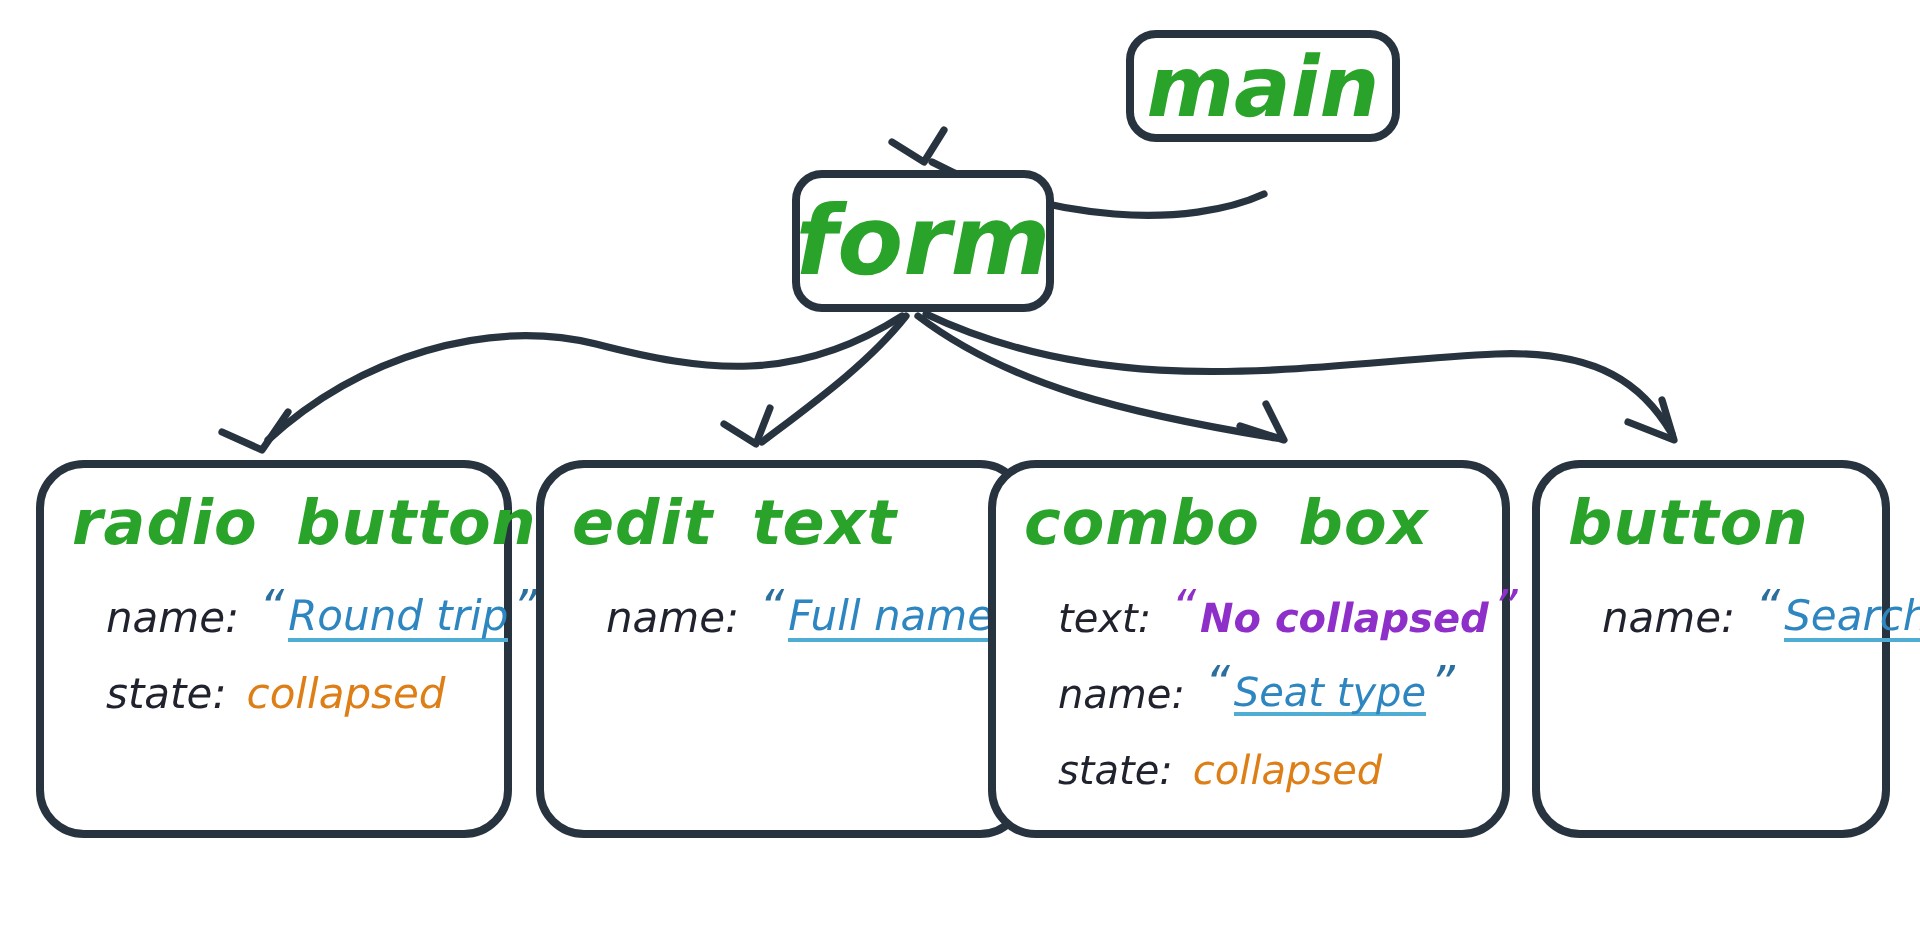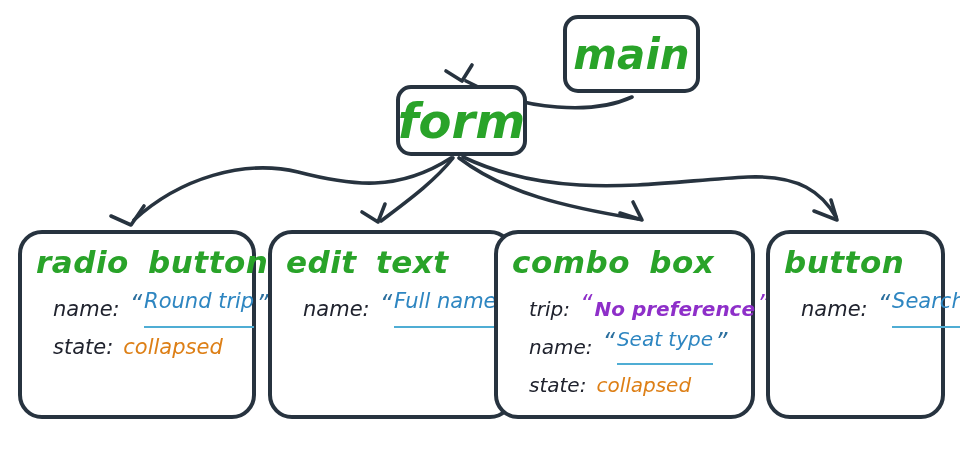--- a/index.html
+++ b/index.html
@@ -14,40 +14,40 @@
     overflow:hidden; font-style:italic;
   }
   svg.edges{position:absolute; left:0; top:0; width:960px; height:464px;}
   .edge{stroke:var(--ink); stroke-width:3.6; fill:none;
         stroke-linecap:round; stroke-linejoin:round;}
   .node{
     position:absolute; background:#fff; border:4px solid var(--ink);
     border-radius:15px; display:flex; align-items:center; justify-content:center;
     color:var(--green); font-weight:bold;
   }
-  .node-main{left:563px; top:15px; width:137px; height:78px; font-size:42px;}
+  .node-main{left:563px; top:15px; width:137px; height:56px; font-size:42px;}
   .node-form{left:396px; top:85px; width:131px; height:71px; font-size:48px;}
   .card{
     position:absolute; top:230px; height:189px; background:#fff;
     border:4px solid var(--ink); border-radius:24px; padding:8px 14px 0;
     white-space:nowrap;
   }
   .card-radio {left:18px;  width:238px;}
   .card-edit  {left:268px; width:246px;}
   .card-combo {left:494px; width:261px;}
   .card-button{left:766px; width:179px;}
   .card-title{
     color:var(--green); font-size:31px; line-height:40px; font-weight:bold;
     word-spacing:8px; margin-bottom:8px; letter-spacing:.5px;
   }
   .prop{height:38px; display:flex; align-items:center; font-size:21px;}
   .card-combo .prop{font-size:20px;}
   .key{color:var(--label); margin-right:10px;margin-left:17px;}
   .val{line-height:1;}
-  .val.blue{color:var(--blue); border-bottom:2px solid var(--underline); padding-bottom:14px;}
+  .val.blue{color:var(--blue); border-bottom:2px solid var(--underline); padding-bottom:0;}
   .val.purple{color:var(--purple); font-weight:bold;}
   .val.orange{color:var(--orange);}
   .q{font-size:24px; line-height:0; position:relative; top:-5px;}
   .q.qb{color:var(--quoteblue);}
   .q.qp{color:var(--purple);}
   .q.open{margin-right:2px;}
   .q.close{margin-left:2px;}
 </style>
 </head>
 <body>
@@ -99,23 +99,23 @@
       <span class="key">name:</span>
       <span class="q qb open">“</span>
         <span class="val blue">Full name</span>
         <span class="q qb close">”</span>
     </div>
   </div>
 
   <div class="card card-combo">
     <div class="card-title">combo box</div>
     <div class="prop">
-      <span class="key">trip:</span>
+      <span class="key">text:</span>
       <span class="q qp open">“</span>
-        <span class="val purple">No preference</span>
+        <span class="val purple">No collapsed</span>
         <span class="q qp close">”</span>
     </div>
     <div class="prop">
       <span class="key">name:</span>
       <span class="q qb open">“</span>
         <span class="val blue">Seat type</span>
         <span class="q qb close">”</span>
     </div>
     <div class="prop">
       <span class="key">state:</span>

